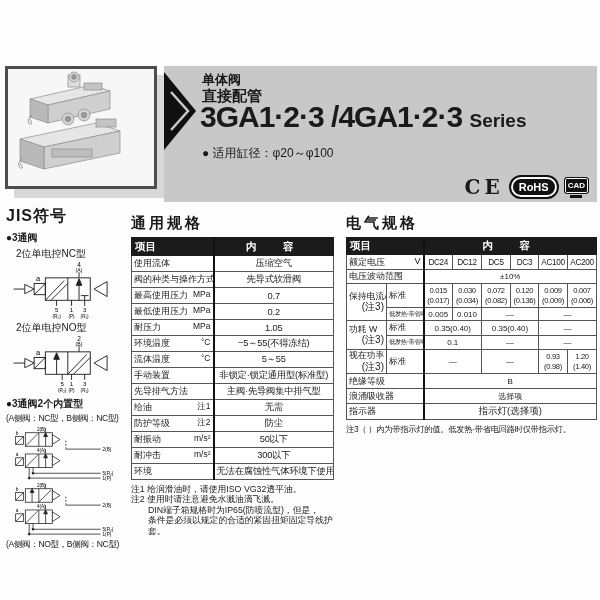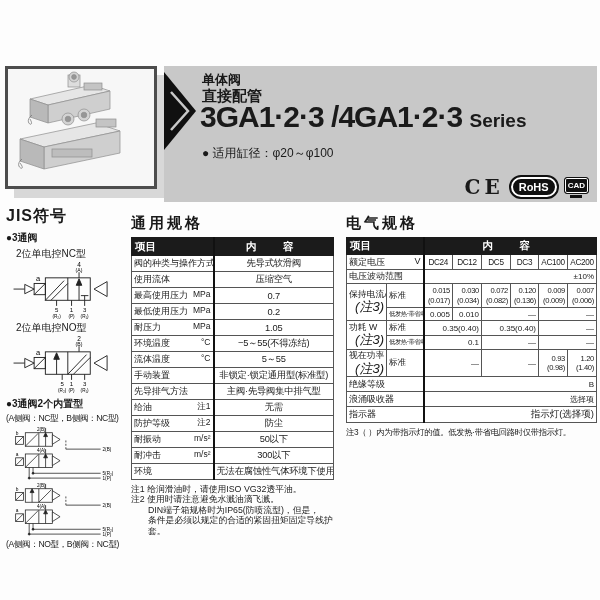--- a/index.html
+++ b/index.html
@@ -51,24 +51,24 @@
   .gv{font-size:9.3px;text-align:center;white-space:nowrap;letter-spacing:-0.2px;}
   .gnotes{margin-top:4px;font-size:8.8px;line-height:1.18;color:#222;}
   .gnotes .cont{padding-left:17px;}
   
   .ele{position:absolute;left:346px;top:214px;width:251px;}
   .ele table{width:250px;}
   .el{font-size:9px;white-space:nowrap;}
   .el .lab{float:left;}
   .el .unit{float:right;}
   .lbl2{font-size:8.8px;line-height:1.2;white-space:nowrap;}
-  .lbl2 .nt{display:block;text-align:right;font-size:13px;font-style:italic;}
+  .lbl2 .nt{display:block;text-align:right;font-size:10px;}
   .sub{font-size:8.5px;white-space:nowrap;}
   .eco{font-size:6.3px;letter-spacing:-0.4px;}
-  .vc{font-size:8px;text-align:right;white-space:nowrap;}
+  .vc{font-size:8px;text-align:center;white-space:nowrap;}
   .two{white-space:pre-line;font-size:7.6px;line-height:1.2;letter-spacing:-0.3px;}
   .vhead{font-size:8.2px;text-align:center;letter-spacing:-0.3px;}
   .h17{height:17px;}.h15{height:15px;}.h14{height:14px;}.h24{height:24px;}.h13{height:13px;}.h16{height:16px;}
   .enote{margin-top:4px;font-size:8.3px;white-space:nowrap;letter-spacing:-0.3px;}
 </style>
 </head>
 <body>
 
 <div id="pg">
 
@@ -267,31 +267,31 @@
           <col style="width:82px">
           <col style="width:120px">
         </colgroup>
       <tbody>
           <tr class="hrow">
             <th class="thl divR">项目</th>
             <th class="thc">内　容</th>
           </tr>
       <tr>
             <td class="gl divR">
+              <span class="lab">使用流体</span>
+              <span class="unit"></span>
+            </td>
+            <td class="gv">压缩空气</td>
+          </tr>
+      <tr>
+            <td class="gl divR">
               <span class="lab">阀的种类与操作方式</span>
               <span class="unit"></span>
             </td>
             <td class="gv">先导式软滑阀</td>
-          </tr>
-      <tr>
-            <td class="gl divR">
-              <span class="lab">使用流体</span>
-              <span class="unit"></span>
-            </td>
-            <td class="gv">压缩空气</td>
           </tr>
       <tr>
             <td class="gl divR">
               <span class="lab">最高使用压力</span>
               <span class="unit">MPa</span>
             </td>
             <td class="gv">0.7</td>
           </tr>
       <tr>
             <td class="gl divR">

